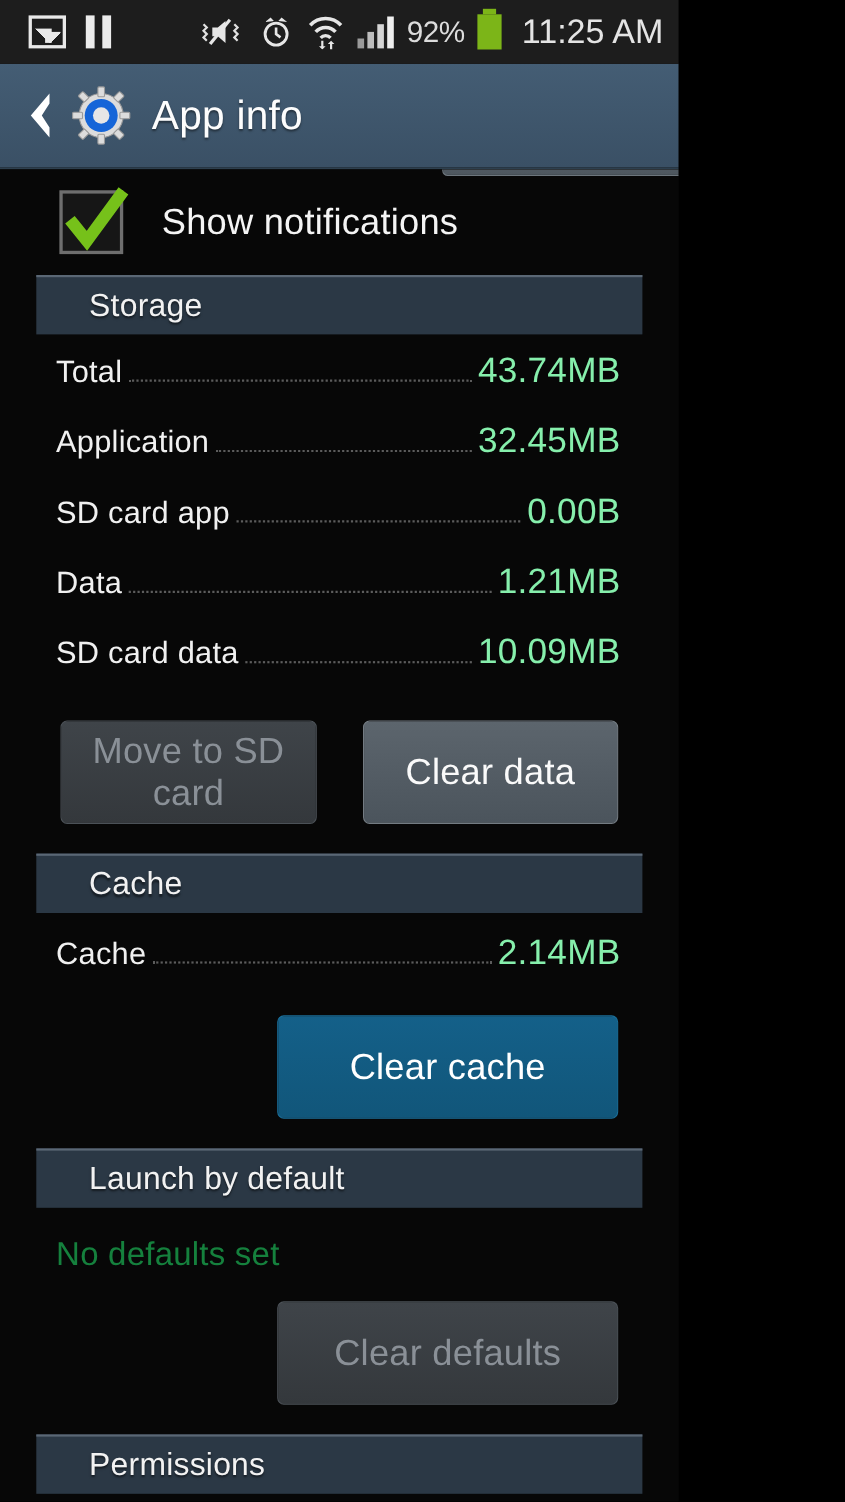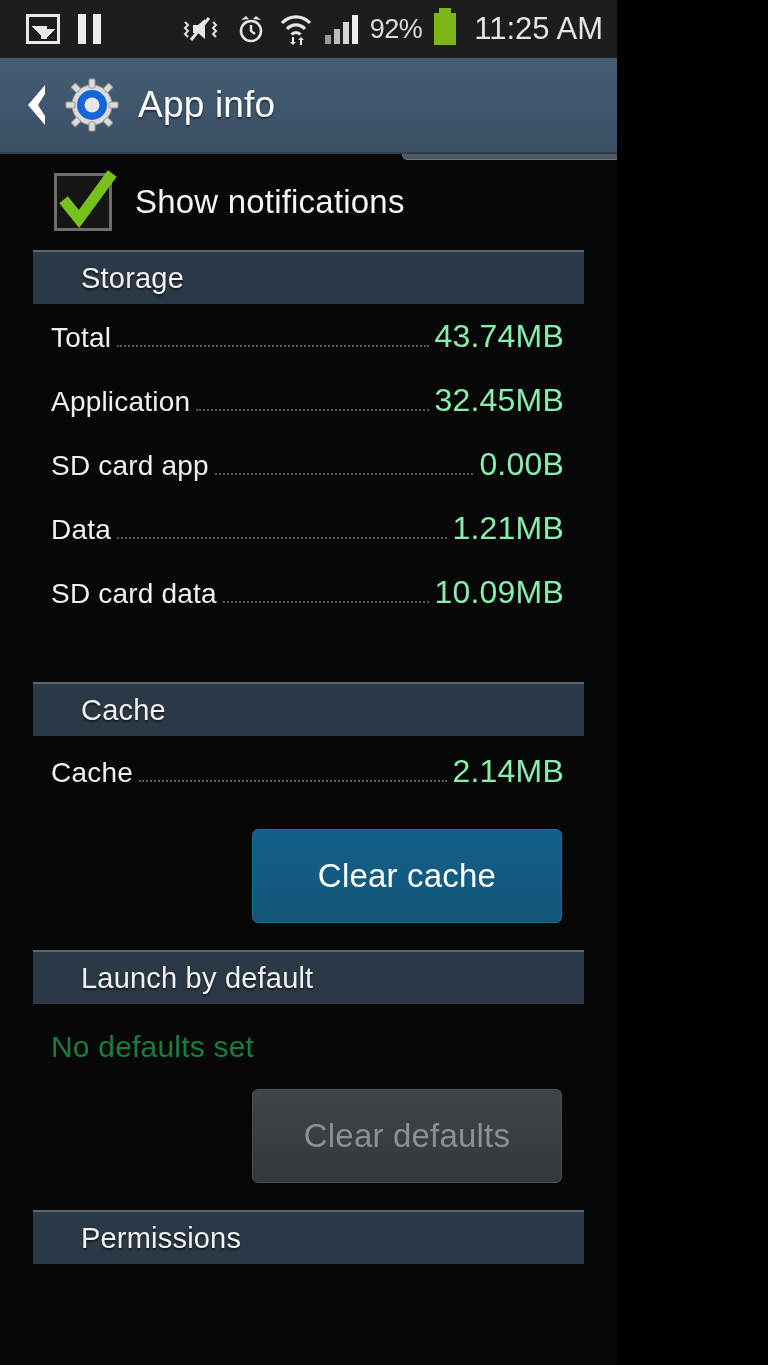--- a/index.html
+++ b/index.html
@@ -165,21 +165,21 @@
     border: 3px solid #6e6e6e;
     background: #161616;
     box-sizing: border-box;
     position: relative;
     flex: none;
   }
   .checkbox svg { position: absolute; left: -4px; top: -12px; }
   .check-label {
     color: #f4f4f4;
     font-size: 33px;
-    margin-left: 23px;
+    margin-left: 35px;
     letter-spacing: 0.2px;
   }
 
   .section-header {
     margin: 0 33px;
     height: 54px;
     background: #2b3845;
     border-top: 2px solid #5a6775;
     display: flex;
     align-items: center;
@@ -368,20 +368,24 @@
       <div class="kv-val">1.21MB</div>
     </div>
     <div class="kv-row">
       <div class="kv-key">SD card data</div>
       <div class="kv-dots"></div>
       <div class="kv-val">10.09MB</div>
     </div>
 
     <div style="height:17px"></div>
 
+    <div class="btn-row">
+      <div class="btn disabled">Move to SD card</div>
+      <div class="btn enabled">Clear data</div>
+    </div>
 
     <div style="height:27px"></div>
 
     <div class="section-header">
       <span>Cache</span>
     </div>
 
     <div style="height:17px"></div>
 
     <div class="kv-row">

